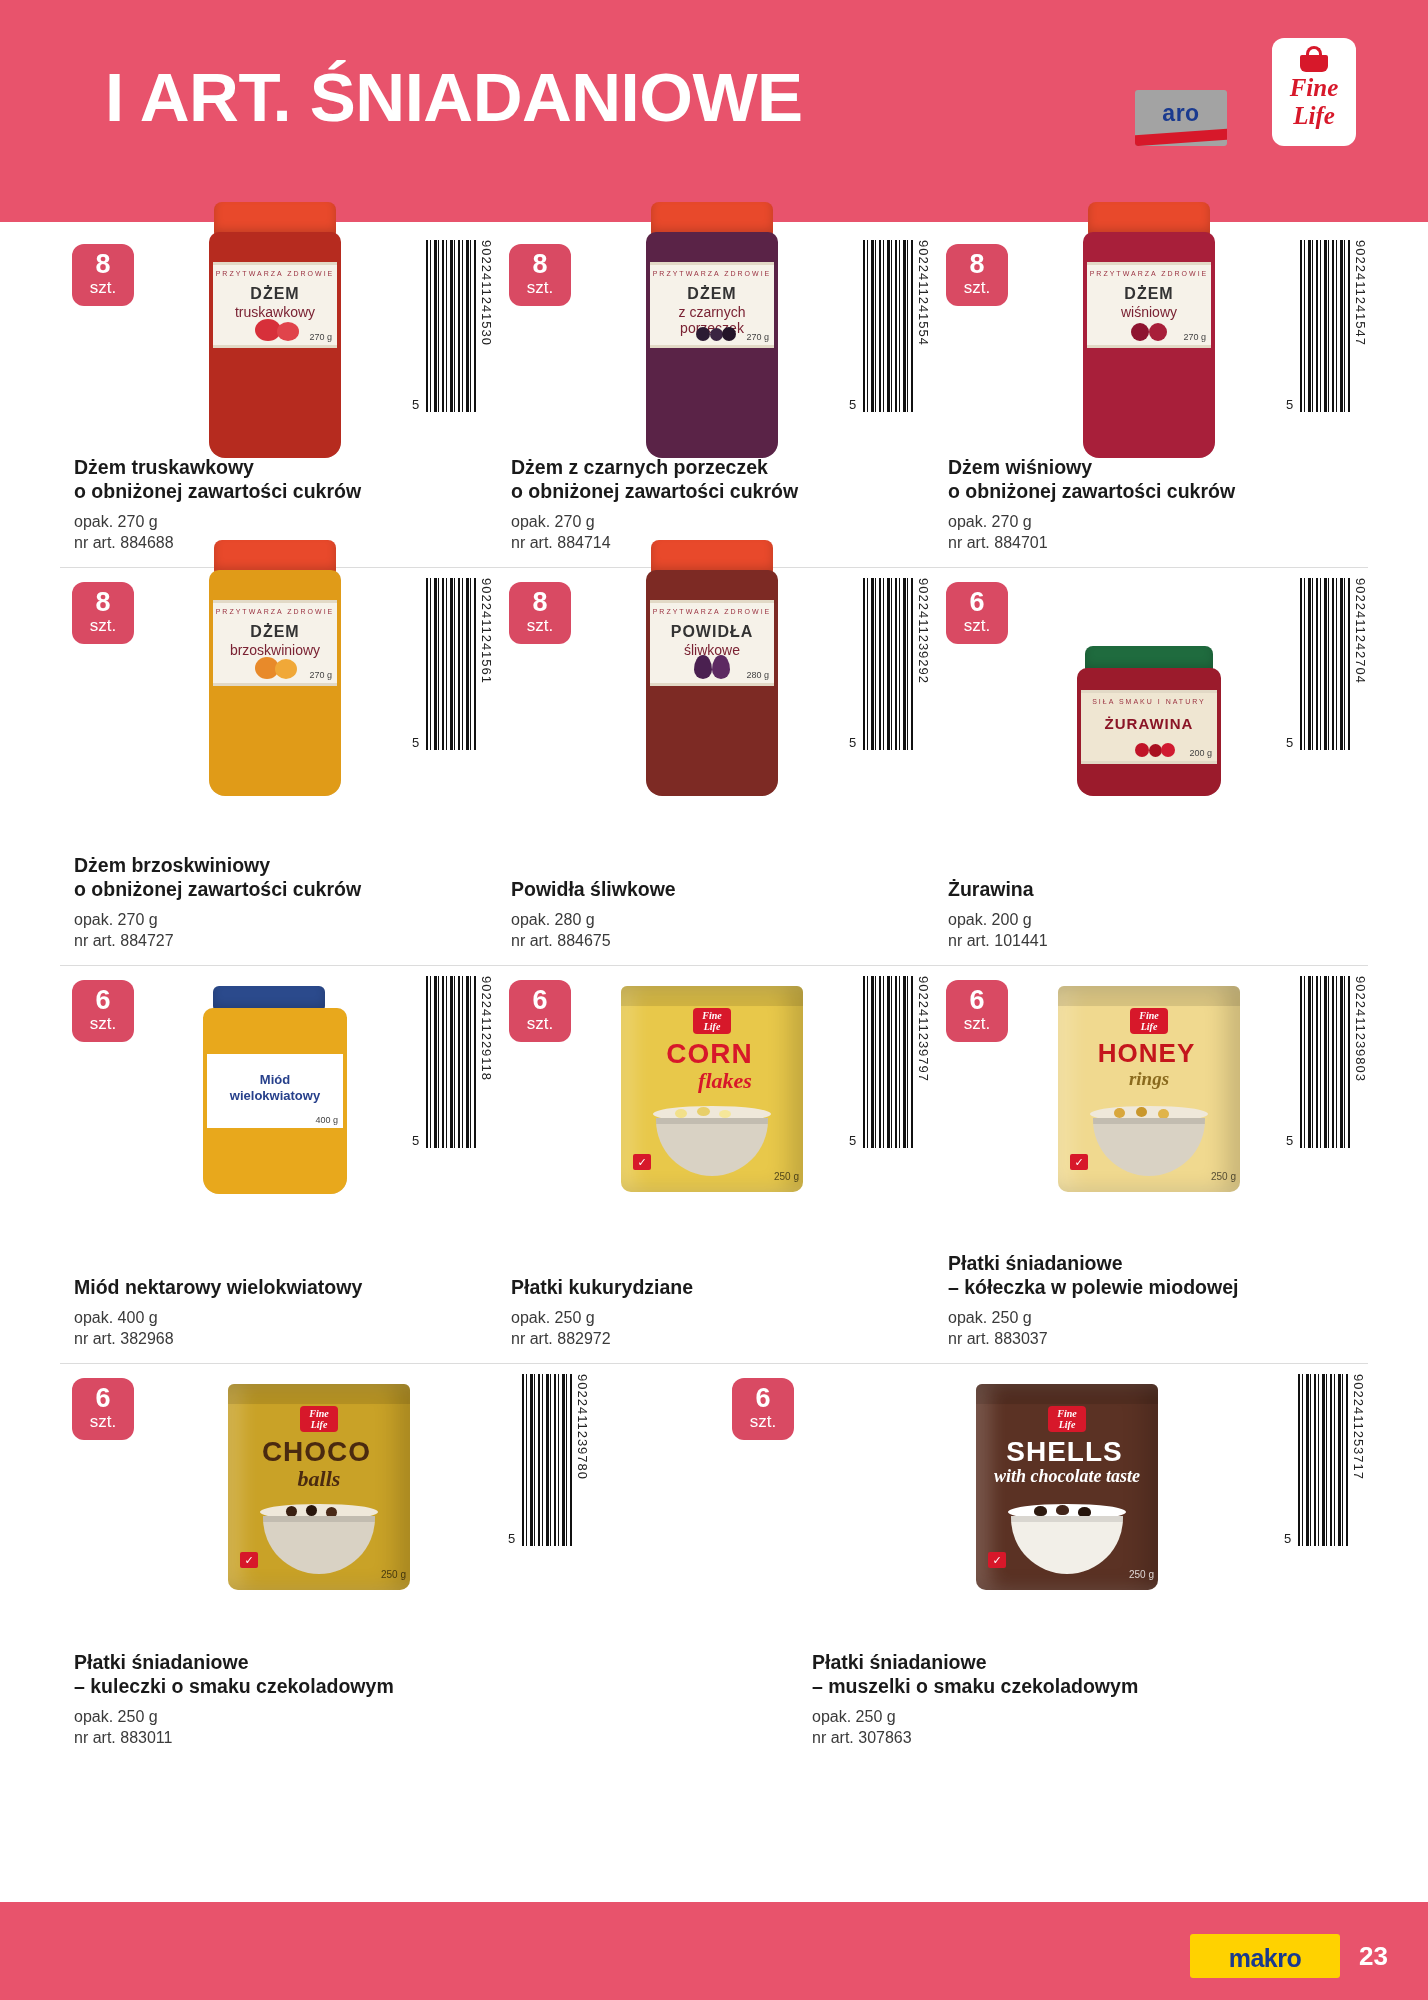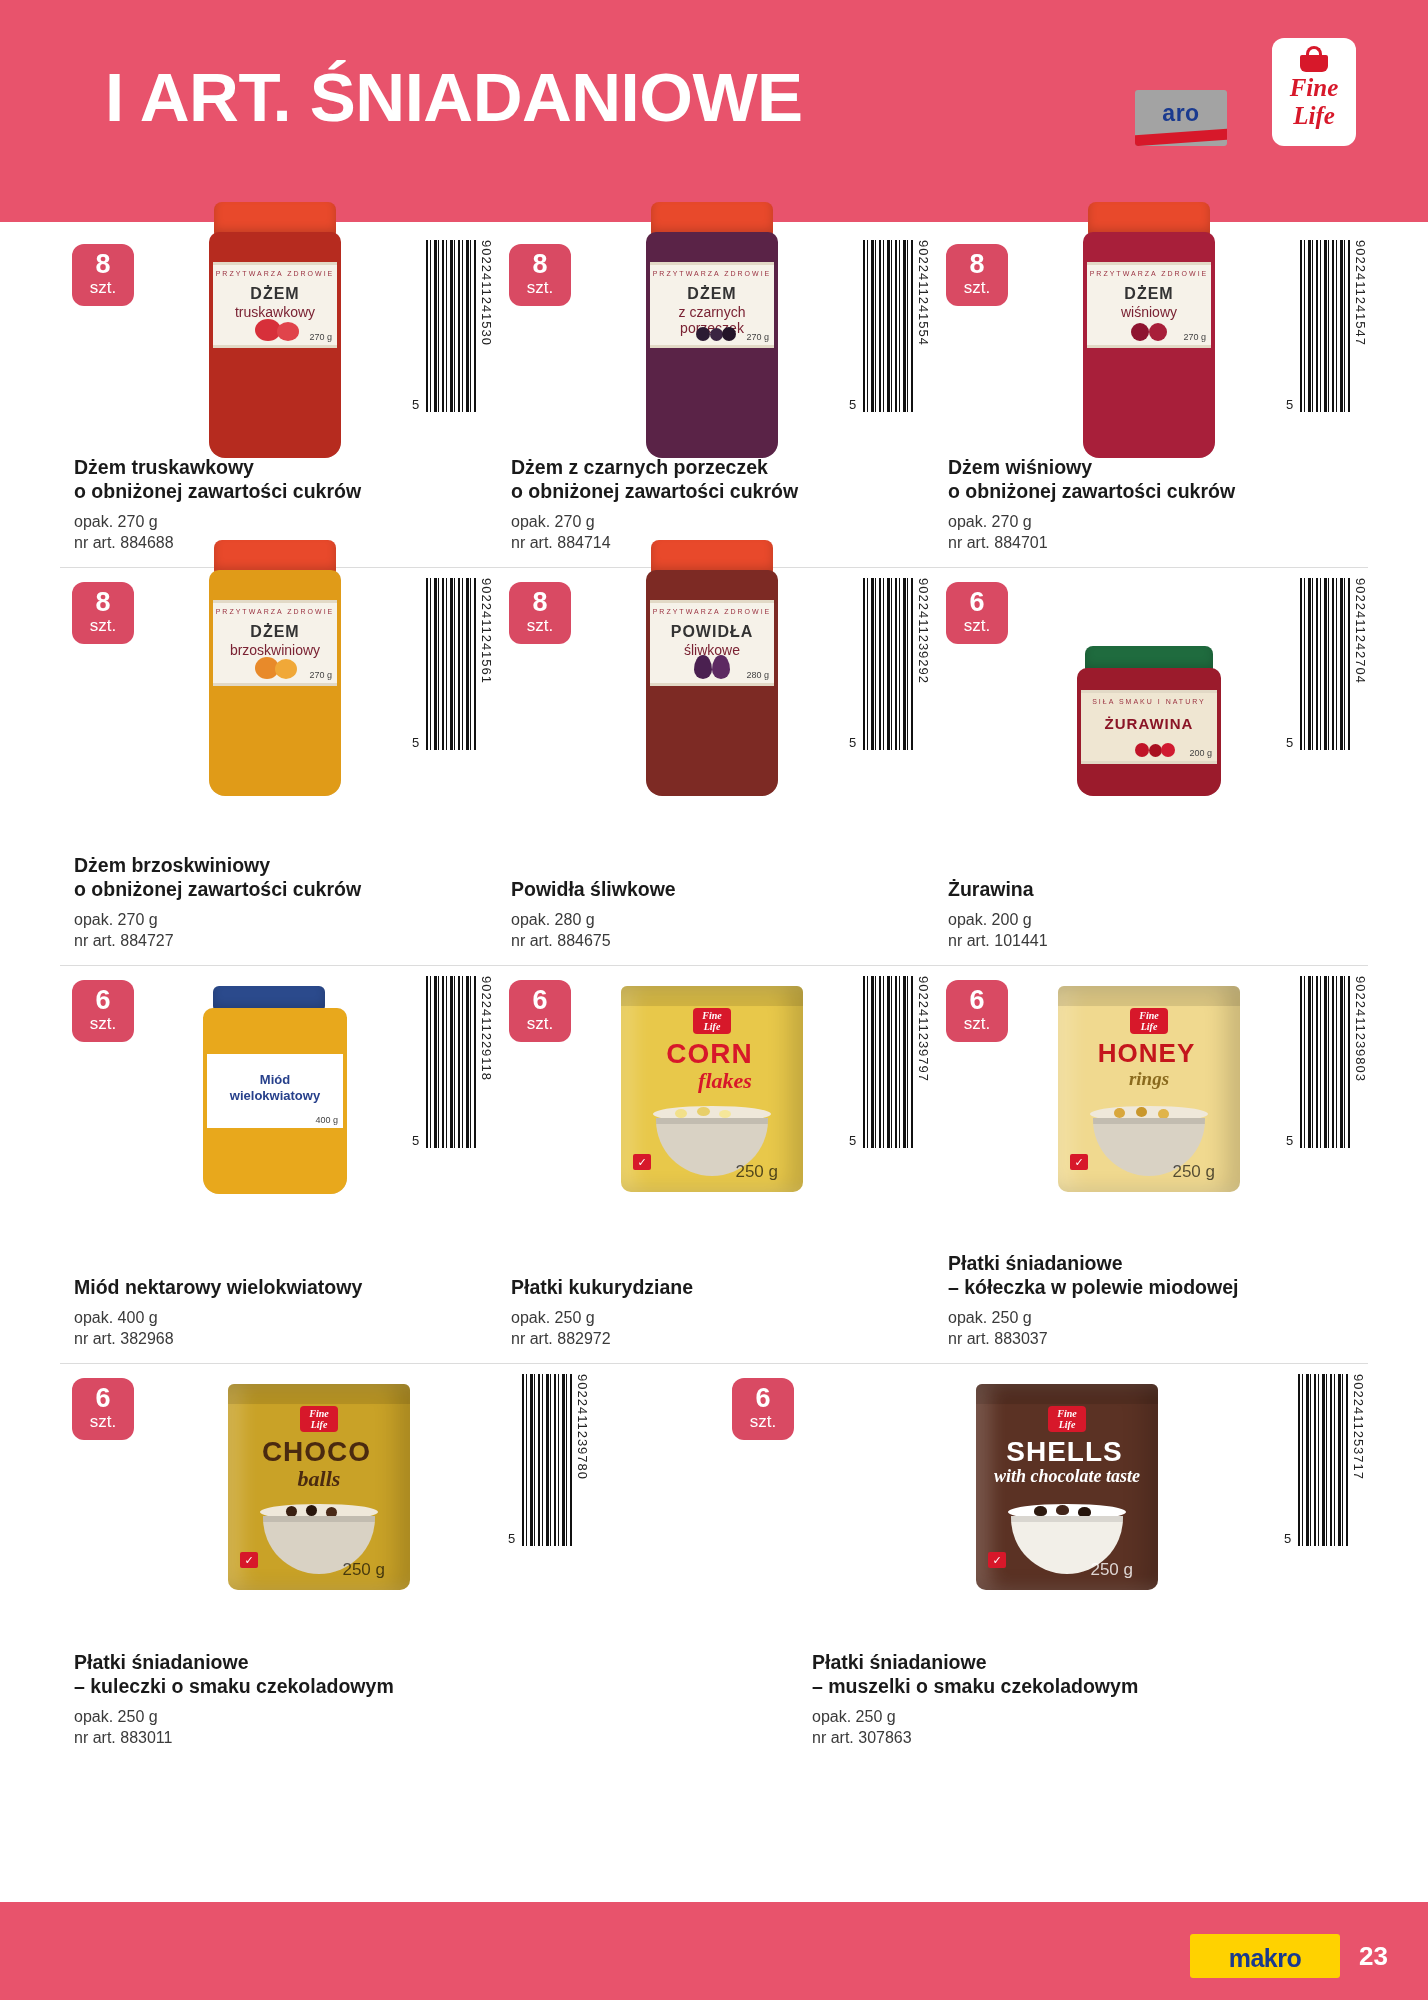--- a/index.html
+++ b/index.html
@@ -457,23 +457,23 @@
     left: 50%;
     transform: translateX(-50%);
     bottom: 70px;
     width: 118px;
     height: 16px;
     border-radius: 50%;
     background: #efe8da;
   }
   .bag .weight {
     position: absolute;
-    right: 25px;
+    right: 4px;
     bottom: 10px;
-    font-size: 17px;
+    font-size: 10px;
     color: rgba(0,0,0,0.65);
     text-align: center;
   }
   .bag .vcheck {
     position: absolute;
     left: 12px;
     bottom: 22px;
     width: 18px;
     height: 16px;
     background: #d7182a;

